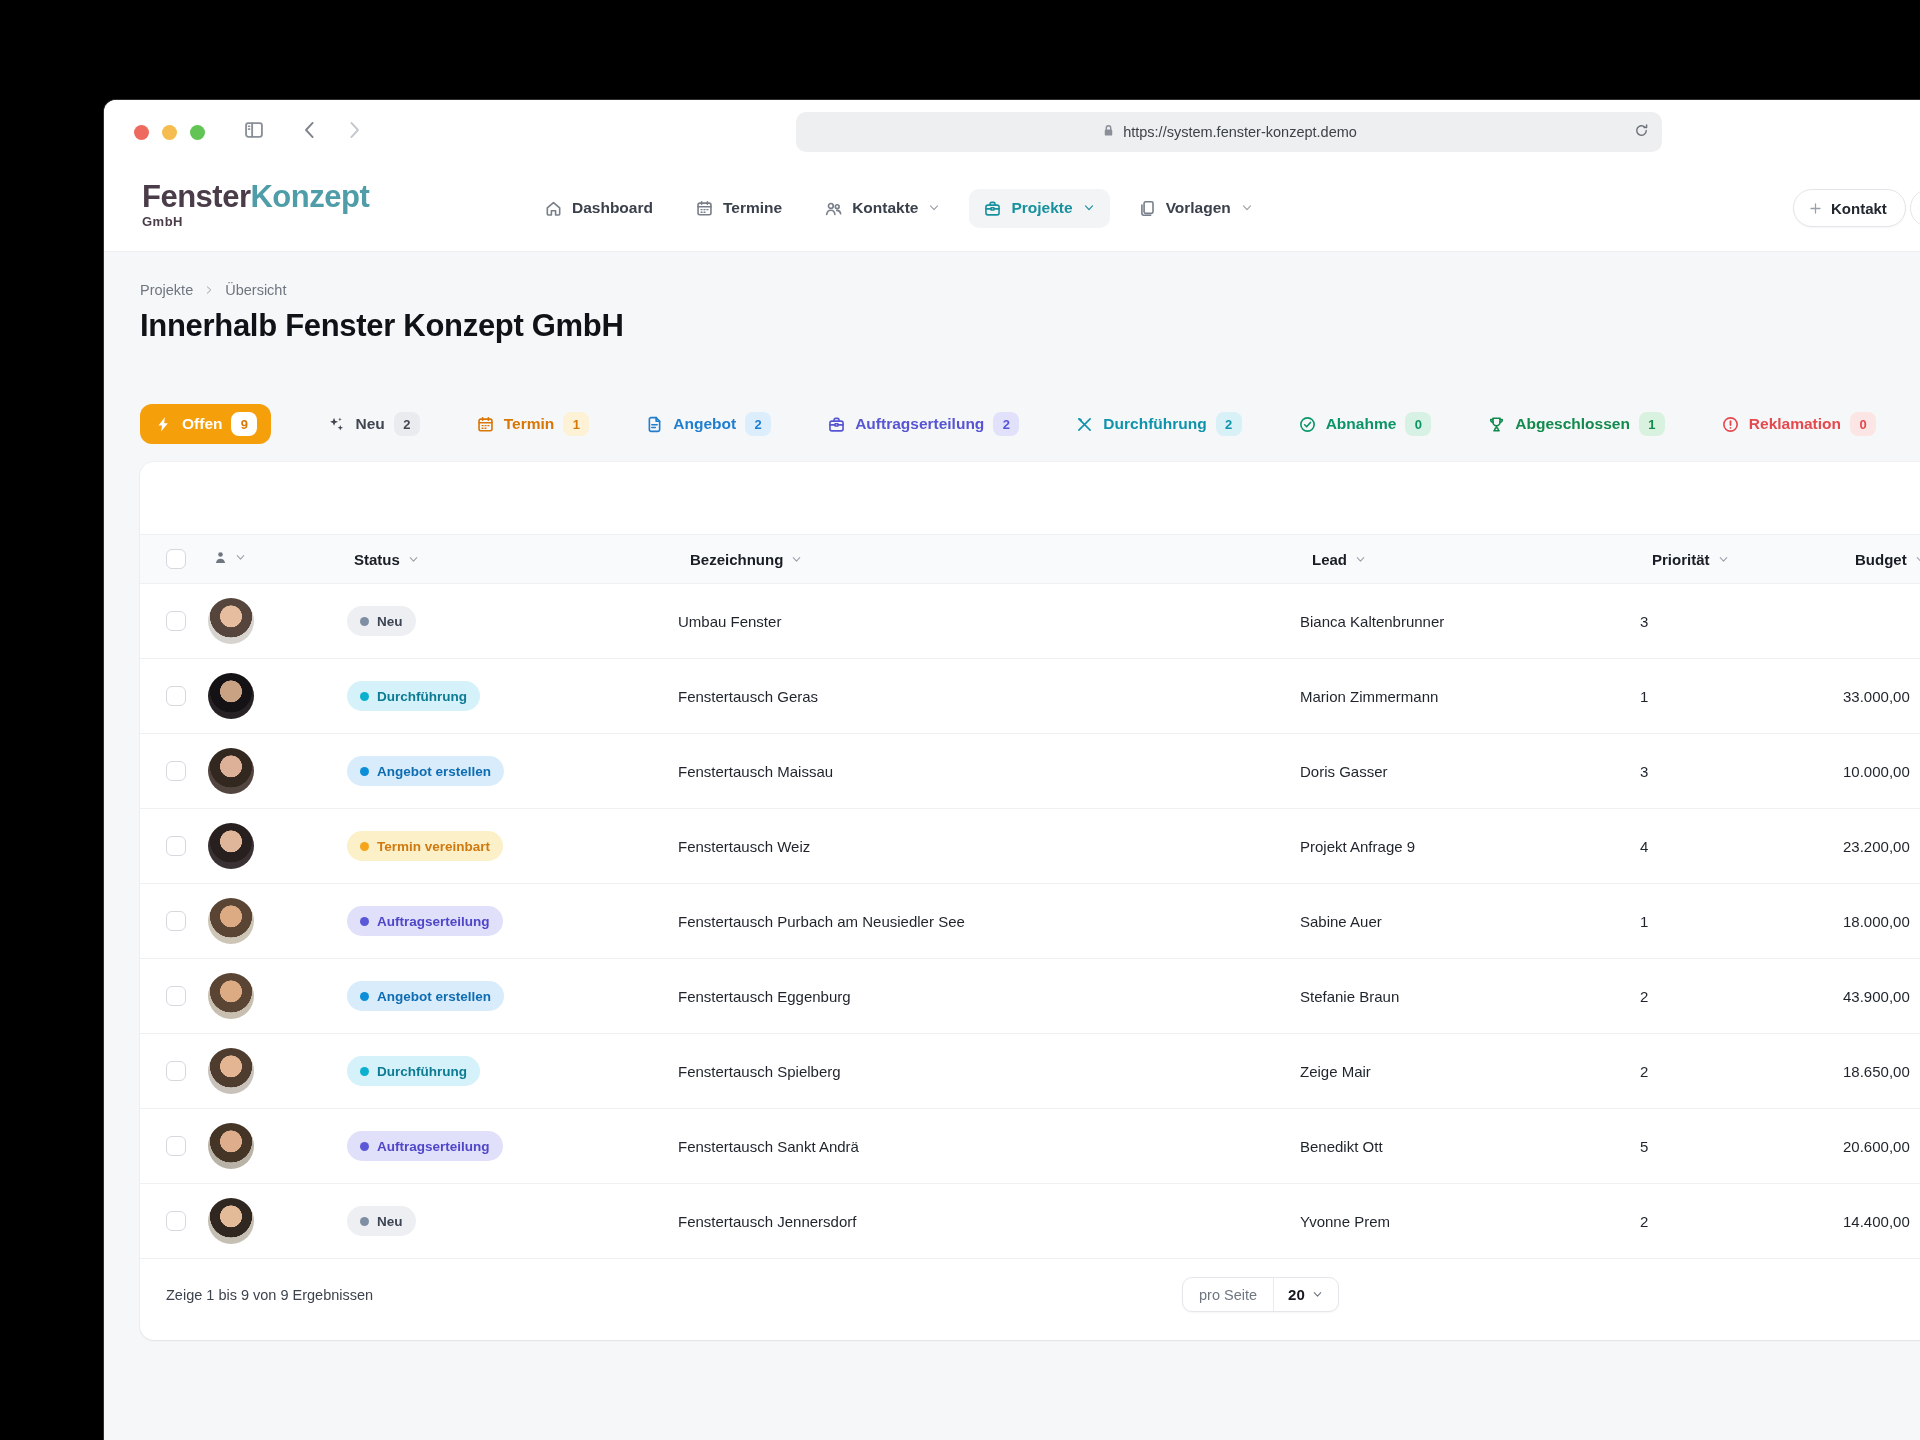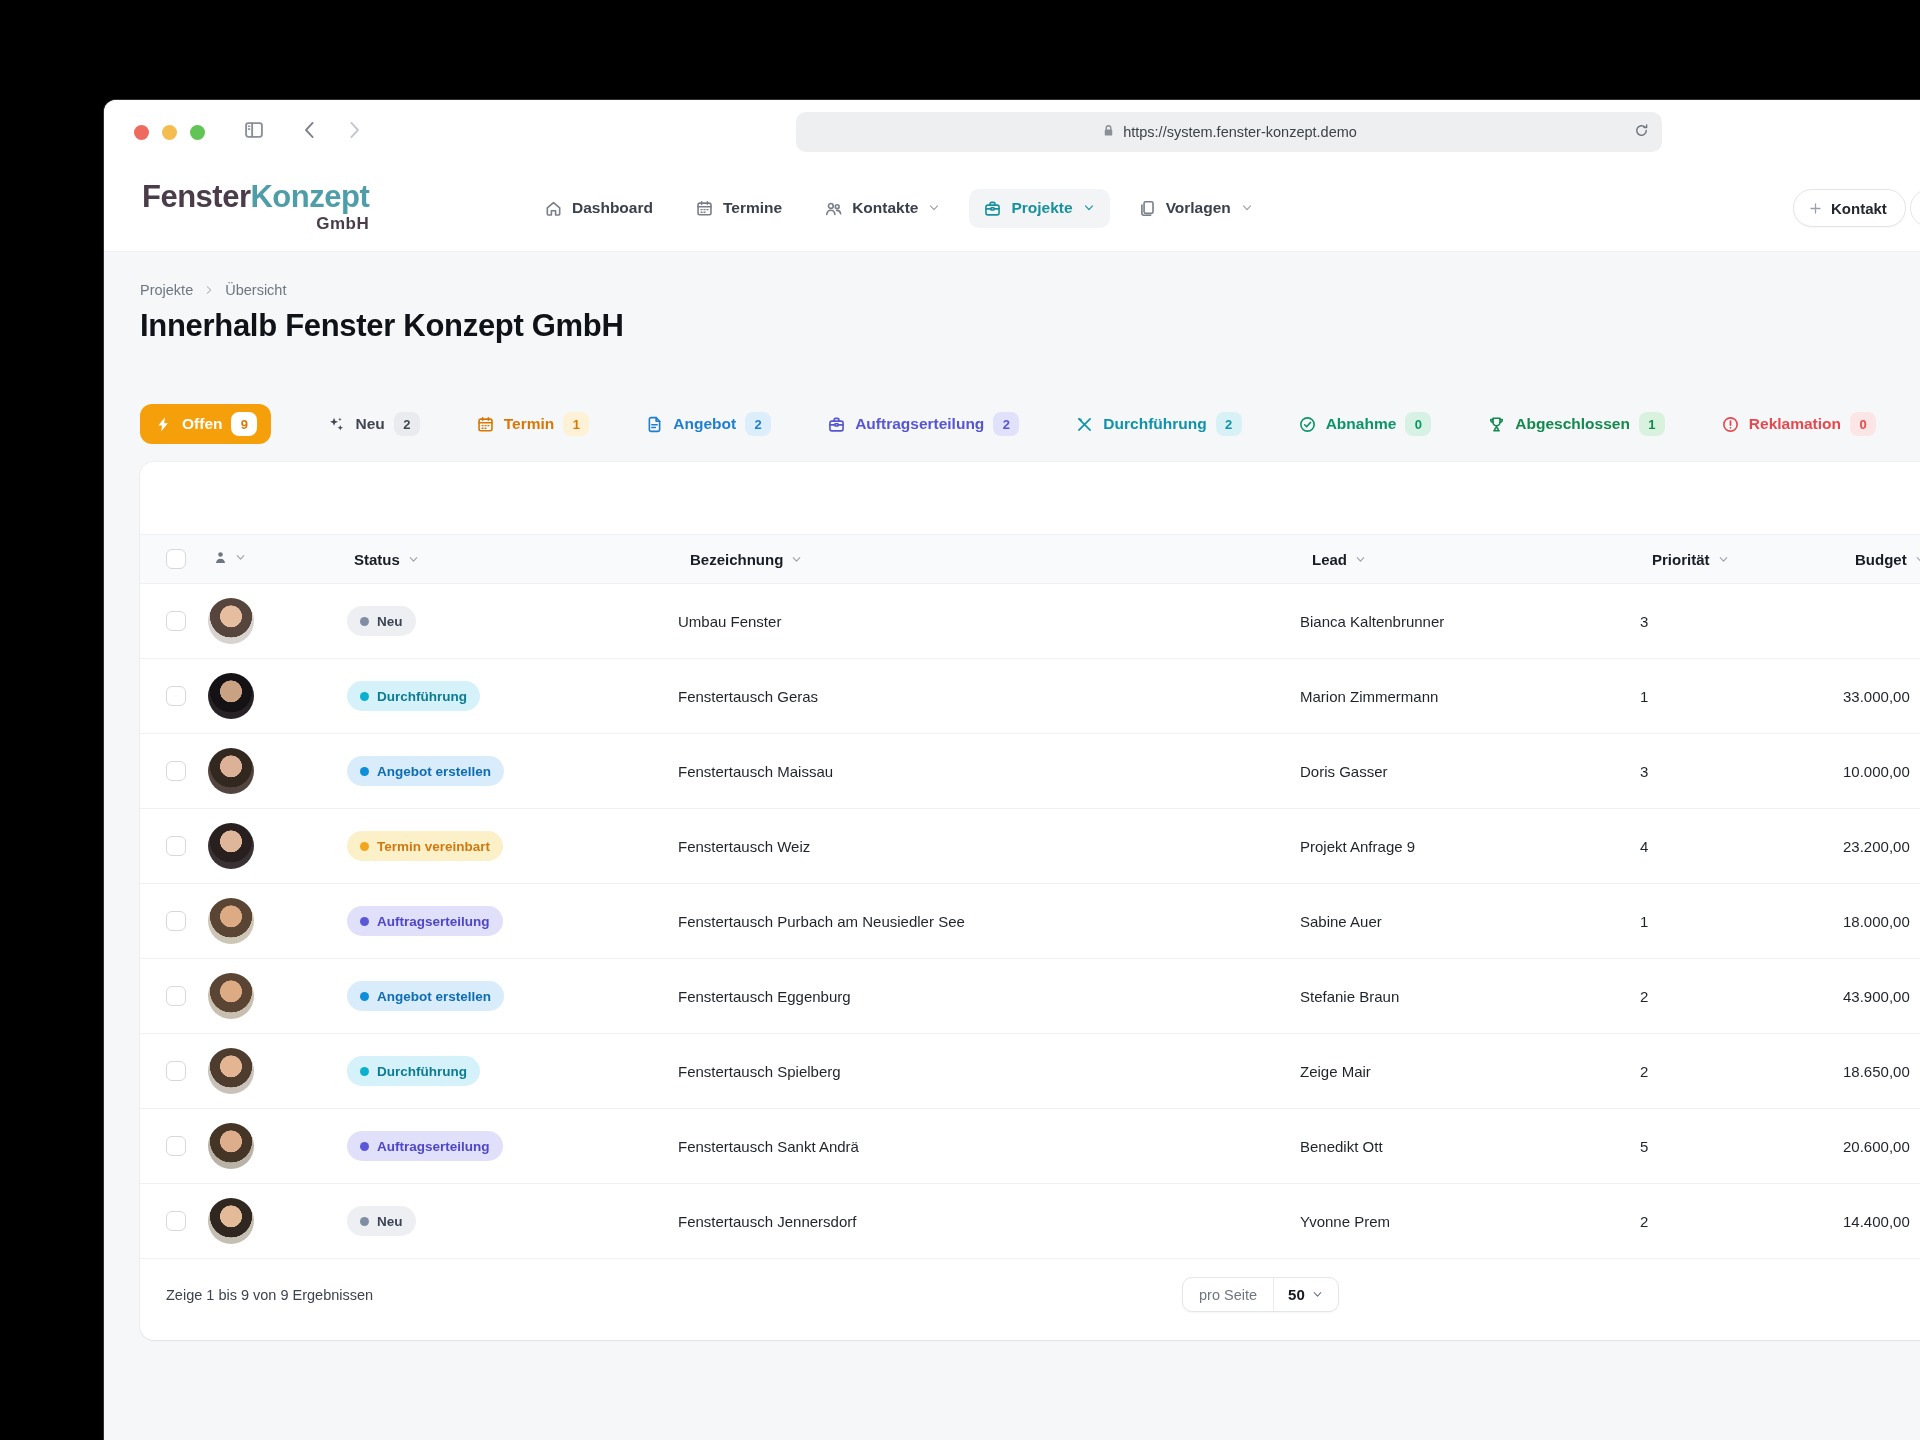--- a/index.html
+++ b/index.html
@@ -31,21 +31,21 @@
     gap:7px; color:#3d4248;
   }
   .urlbar .lock{ color:#8a8f98; } .urlbar .lock svg{ width:15px; height:15px; }
   .urlbar .url{ font-size:14.5px; color:#3d4248; }
   .urlbar .reload{ position:absolute; right:12px; color:#6f747d; } .urlbar .reload svg{ width:17px; height:17px; }
 
   
   .appnav { position:relative; height:88px; background:#fff; border-bottom:1px solid #edeef1; }
   .logo { position:absolute; left:38px; top:17px; line-height:1; }
   .logo .line1 { font-size:31px; font-weight:800; letter-spacing:-.5px; }
-  .logo .gmbh { font-size:17px; font-weight:700; letter-spacing:.5px; margin-top:3px;text-align:right; }
+  .logo .gmbh { font-size:13px; font-weight:700; letter-spacing:.5px; margin-top:3px; }
   .nav-items { position:absolute; left:426px; top:0; height:88px; display:flex; align-items:center; gap:14px; }
   .nav-item { display:flex; align-items:center; gap:9px; padding:10px 14px; border-radius:10px;
     font-size:15.5px; font-weight:600; color:#3b414c; cursor:pointer; white-space:nowrap; }
   .nav-item .nicon{ display:flex; color:#787f8a; } .nav-item .nicon svg{ width:19px; height:19px; }
   .nav-item .chev{ display:flex; color:#9aa0aa; } .nav-item .chev svg{ width:14px; height:14px; }
   .nav-item.active { background:#f2f4f5; }
   .cta {
     position:absolute; left:1689px; top:25px; height:38px; padding:0 18px 0 14px;
     border:1px solid #e3e5e8; border-radius:19px; background:#fff; display:flex; align-items:center; gap:8px;
     font-size:15px; font-weight:600; color:#23272f; box-shadow:0 1px 2px rgba(16,24,40,.04);
@@ -546,21 +546,21 @@
     <div class="cell">2</div>
     <div class="cell">14.400,00</div>
           </div>
         </div>
 
       <div class="tfoot">
         <div class="summary">Zeige 1 bis 9 von 9 Ergebnissen</div>
         <div class="perpage">
           <span class="pp-label">pro Seite</span>
           <span class="pp-value">
-            <span>50</span>
+            <span>20</span>
             <span class="chev">
                 <svg viewBox="0 0 20 20" fill="none" stroke="currentColor" stroke-width="1.7" stroke-linecap="round" stroke-linejoin="round">
                   <path d="M5 7 L10 12.4 L15 7"></path>
                 </svg>
               </span>
           </span>
         </div>
       </div>
     </div>
   </div>

